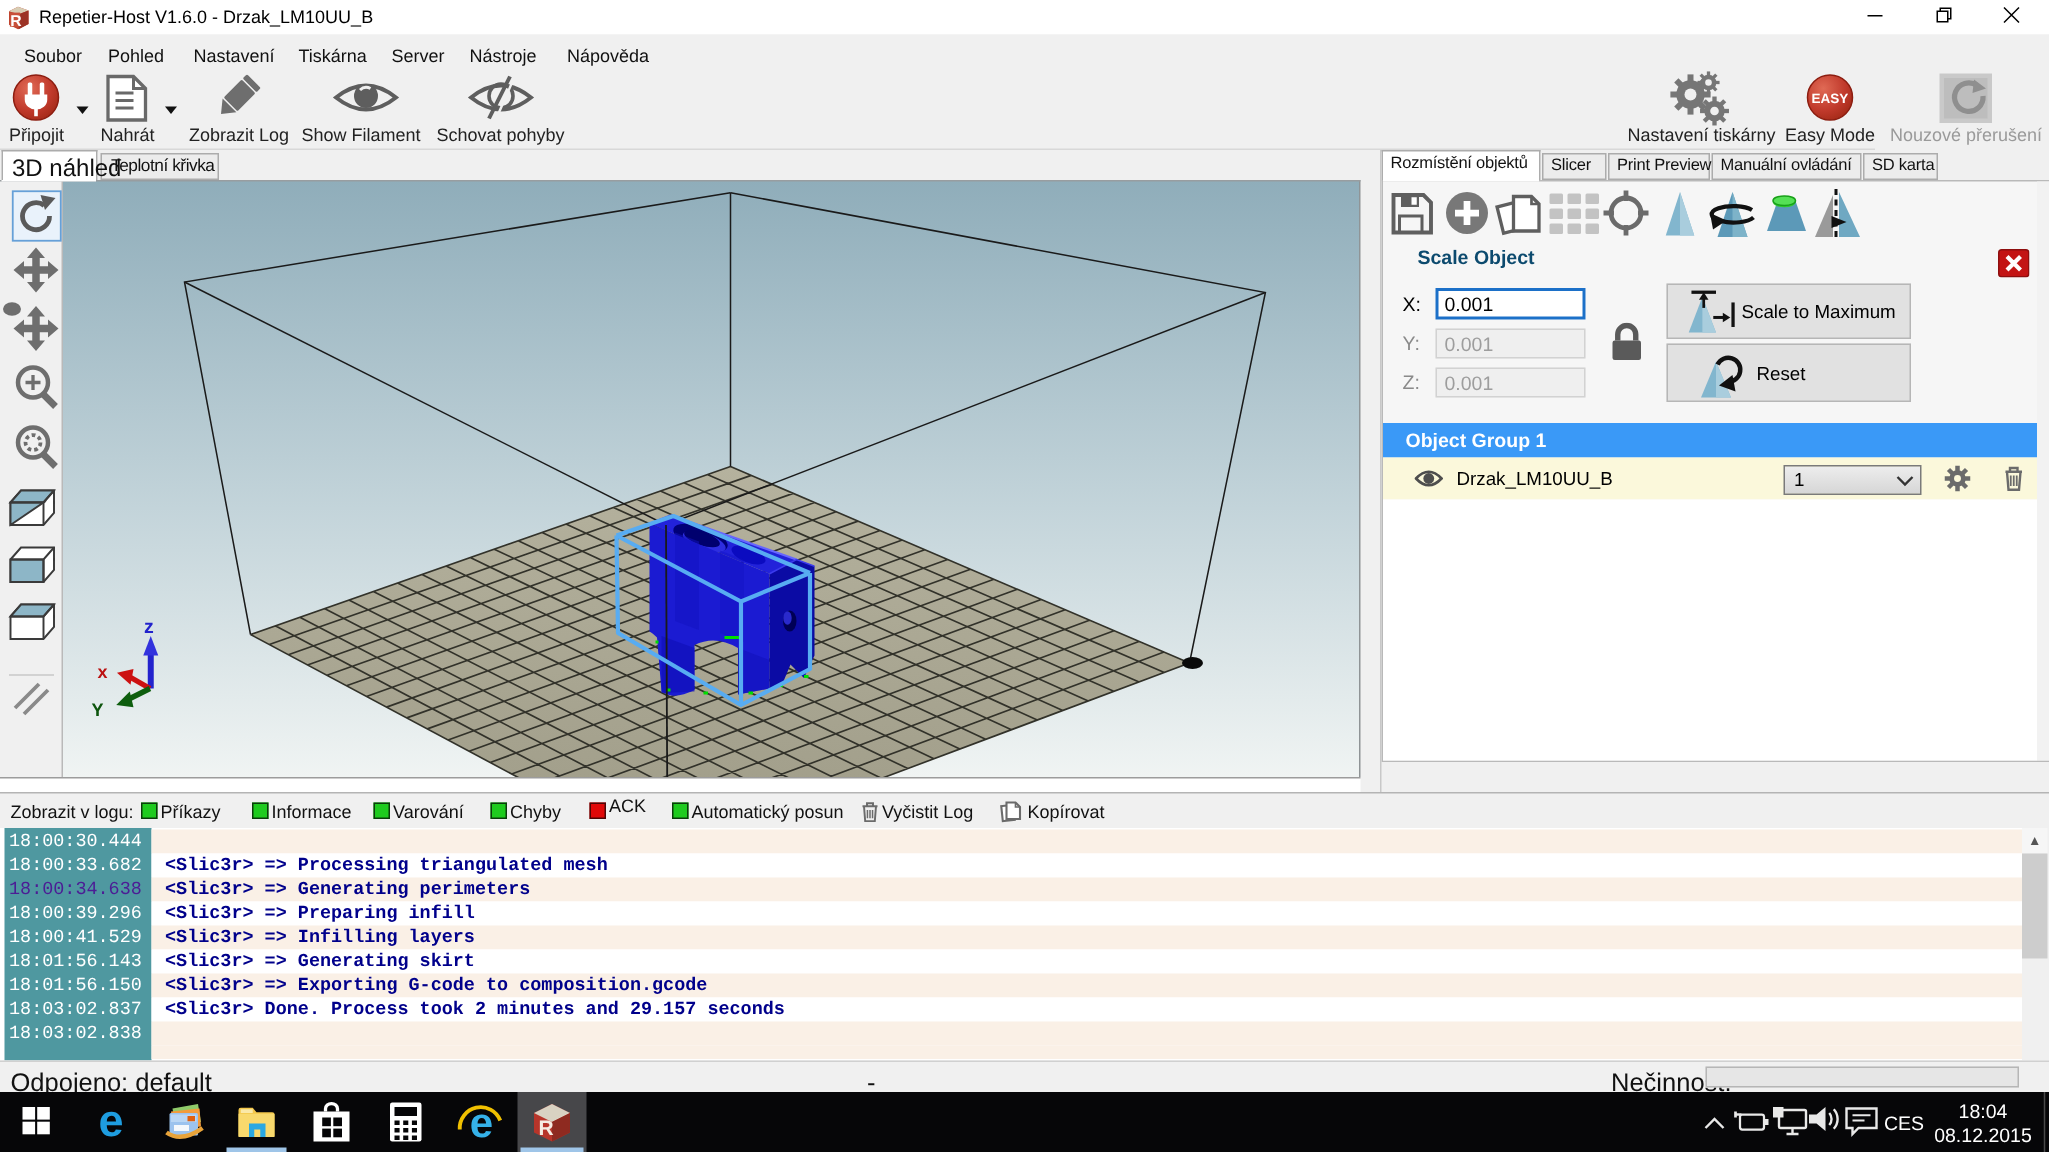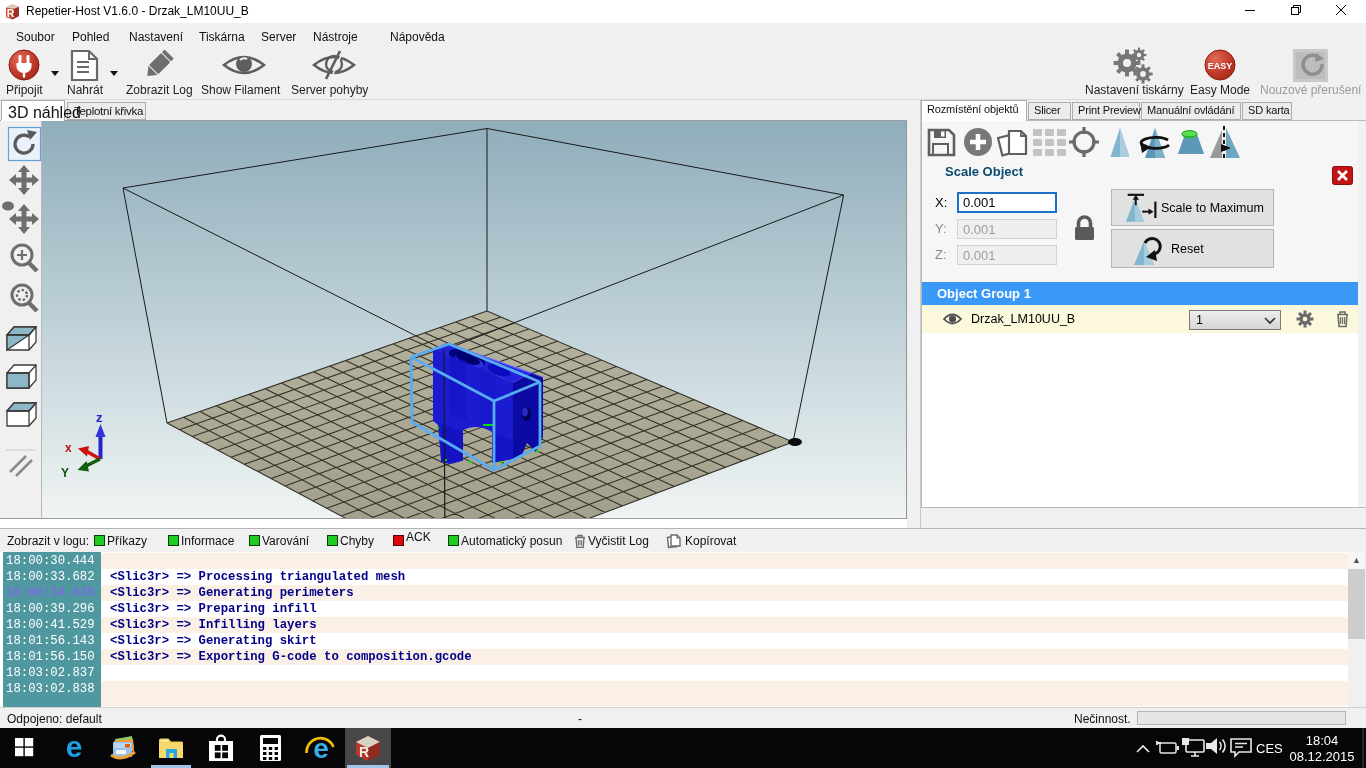--- a/index.html
+++ b/index.html
@@ -19,21 +19,21 @@
 
 .tabstrip { font-size:11px; letter-spacing:-0.15px; color:#111; }
 .tab { position:absolute; border:1px solid #acacac; background:#ececec; }
 .tab.sel { background:#ffffff; border-bottom:none; }
 
 #rpanel { left:920px; top:100px; width:446px; height:428px; background:#f0f0f0; border-left:1px solid #c8c8c8; }
 
 #logtools { left:0; top:528px; width:1366px; height:24px; background:#f0f0f0; border-top:1px solid #b4b4b4; font-size:12px; color:#111; }
 #logarea { left:0; top:552px; width:1366px; height:155px; background:#ffffff; font-family:"Liberation Mono", monospace; font-size:12.3px; }
 
-#statusbar { left:0; top:707px; width:1366px; height:21px; background:#f0f0f0; border-top:1px solid #d0d0d0; font-size:12px; color:#111;padding-left:20px; }
+#statusbar { left:0; top:707px; width:1366px; height:21px; background:#f0f0f0; border-top:1px solid #d0d0d0; font-size:17px; color:#111;padding-left:20px; }
 
 #taskbar { left:0; top:728px; width:1366px; height:40px; background:#060608; }
 </style>
 </head>
 <body>
 <div id="screen">
 
 <div class="abs" id="titlebar">
   <svg class="abs" style="left:4px;top:3px" width="17" height="17" viewBox="0 0 17 17">
     <polygon points="2,4.5 8,1.5 15,4 15,13 8,16.5 2,13.5" fill="#c0432e"></polygon>
@@ -51,21 +51,21 @@
   </svg>
 </div>
 
 <div class="abs" id="menubar">
   <span class="menuitem" style="left:16px">Soubor</span>
   <span class="menuitem" style="left:72px">Pohled</span>
   <span class="menuitem" style="left:129px">Nastavení</span>
   <span class="menuitem" style="left:199px">Tiskárna</span>
   <span class="menuitem" style="left:261px">Server</span>
   <span class="menuitem" style="left:313px">Nástroje</span>
-  <span class="menuitem" style="left:390px">Nápověda</span>
+  <span class="menuitem" style="left:378px">Nápověda</span>
 </div>
 
 <div class="abs" id="toolbar">
   <svg class="abs" style="left:0;top:0" width="1366" height="52" viewBox="0 0 1366 52">
    <defs>
     <radialGradient id="redbtn" cx="0.35" cy="0.3" r="0.9">
       <stop offset="0" stop-color="#e06a55"></stop>
             <stop offset="0.55" stop-color="#c0392b"></stop>
             <stop offset="1" stop-color="#96230f"></stop>
     </radialGradient>
@@ -159,21 +159,21 @@
    <g stroke="#8f8f8f" stroke-width="3.5" fill="none">
      <path d="M1318 10 a 9.5 9.5 0 1 0 4 7"></path>
    </g>
    <polygon points="1316,6 1324,12 1315,15" fill="#8f8f8f"></polygon>
   </svg>
 
   <div class="tblabel" style="left:6px">Připojit</div>
   <div class="tblabel" style="left:67px">Nahrát</div>
   <div class="tblabel" style="left:126px">Zobrazit Log</div>
   <div class="tblabel" style="left:201px">Show Filament</div>
-  <div class="tblabel" style="left:291px">Server pohyby</div>
+  <div class="tblabel" style="left:291px">Schovat pohyby</div>
   <div class="tblabel" style="left:1085px">Nastavení tiskárny</div>
   <div class="tblabel" style="left:1190px">Easy Mode</div>
   <div class="tblabel" style="left:1260px;color:#9a9a9a">Nouzové přerušení</div>
 </div>
 
 <div class="abs tabstrip" style="left:0;top:100px;width:908px;height:20px;background:#f0f0f0">
   <div class="tab sel" style="left:1px;top:0;width:64px;height:20px"></div>
   <div class="tab" style="left:67px;top:2px;width:79px;height:18px"></div>
   <span class="abs" style="left:8px;top:4px;font-size:16px;letter-spacing:0">3D náhled</span>
   <span class="abs" style="left:74px;top:5px;font-size:11.5px;letter-spacing:-0.3px">Teplotní křivka</span>
@@ -479,36 +479,37 @@
 </div>
 
 <div class="abs" id="logarea">
 <div class="abs" style="left:3px;top:0;width:98px;height:155px;background:#4f98a0"></div>
 <div class="abs" style="left:101px;top:1px;width:1247px;height:16px;background:#faf0e6"></div>
 <span class="abs" style="left:6px;top:1px;line-height:16px;color:#fff">18:00:30.444</span>
 <div class="abs" style="left:101px;top:17px;width:1247px;height:16px;background:#ffffff"></div>
 <span class="abs" style="left:6px;top:17px;line-height:16px;color:#fff">18:00:33.682</span>
 <span class="abs" style="left:110px;top:17px;line-height:16px;color:#00008b;font-weight:bold;white-space:pre">&lt;Slic3r&gt; =&gt; Processing triangulated mesh</span>
 <div class="abs" style="left:101px;top:33px;width:1247px;height:16px;background:#faf0e6"></div>
-<span class="abs" style="left:6px;top:33px;line-height:16px;color:#8b5cf6">18:00:34.638</span>
+<span class="abs" style="left:6px;top:33px;line-height:16px;color:#4c1d95">18:00:34.638</span>
 <span class="abs" style="left:110px;top:33px;line-height:16px;color:#00008b;font-weight:bold;white-space:pre">&lt;Slic3r&gt; =&gt; Generating perimeters</span>
 <div class="abs" style="left:101px;top:49px;width:1247px;height:16px;background:#ffffff"></div>
 <span class="abs" style="left:6px;top:49px;line-height:16px;color:#fff">18:00:39.296</span>
 <span class="abs" style="left:110px;top:49px;line-height:16px;color:#00008b;font-weight:bold;white-space:pre">&lt;Slic3r&gt; =&gt; Preparing infill</span>
 <div class="abs" style="left:101px;top:65px;width:1247px;height:16px;background:#faf0e6"></div>
 <span class="abs" style="left:6px;top:65px;line-height:16px;color:#fff">18:00:41.529</span>
 <span class="abs" style="left:110px;top:65px;line-height:16px;color:#00008b;font-weight:bold;white-space:pre">&lt;Slic3r&gt; =&gt; Infilling layers</span>
 <div class="abs" style="left:101px;top:81px;width:1247px;height:16px;background:#ffffff"></div>
 <span class="abs" style="left:6px;top:81px;line-height:16px;color:#fff">18:01:56.143</span>
 <span class="abs" style="left:110px;top:81px;line-height:16px;color:#00008b;font-weight:bold;white-space:pre">&lt;Slic3r&gt; =&gt; Generating skirt</span>
 <div class="abs" style="left:101px;top:97px;width:1247px;height:16px;background:#faf0e6"></div>
 <span class="abs" style="left:6px;top:97px;line-height:16px;color:#fff">18:01:56.150</span>
 <span class="abs" style="left:110px;top:97px;line-height:16px;color:#00008b;font-weight:bold;white-space:pre">&lt;Slic3r&gt; =&gt; Exporting G-code to composition.gcode</span>
 <div class="abs" style="left:101px;top:113px;width:1247px;height:16px;background:#ffffff"></div>
 <span class="abs" style="left:6px;top:113px;line-height:16px;color:#fff">18:03:02.837</span>
+<span class="abs" style="left:110px;top:113px;line-height:16px;color:#00008b;font-weight:bold;white-space:pre">&lt;Slic3r&gt; Done. Process took 2 minutes and 29.157 seconds</span>
 <div class="abs" style="left:101px;top:129px;width:1247px;height:16px;background:#faf0e6"></div>
 <span class="abs" style="left:6px;top:129px;line-height:16px;color:#fff">18:03:02.838</span>
 <div class="abs" style="left:101px;top:145px;width:1247px;height:9px;background:#faf0e6"></div>
 <div class="abs" style="left:1348px;top:0;width:18px;height:155px;background:#f0f0f0">
 <div class="abs" style="left:0;top:0;width:17px;height:17px;background:#f6f6f6;color:#555;font-size:9px;text-align:center;line-height:17px;font-family:'Liberation Sans'">▲</div>
 <div class="abs" style="left:0;top:17px;width:17px;height:70px;background:#cdcdcd"></div>
 </div>
 </div>
 
 <div class="abs" id="statusbar">

